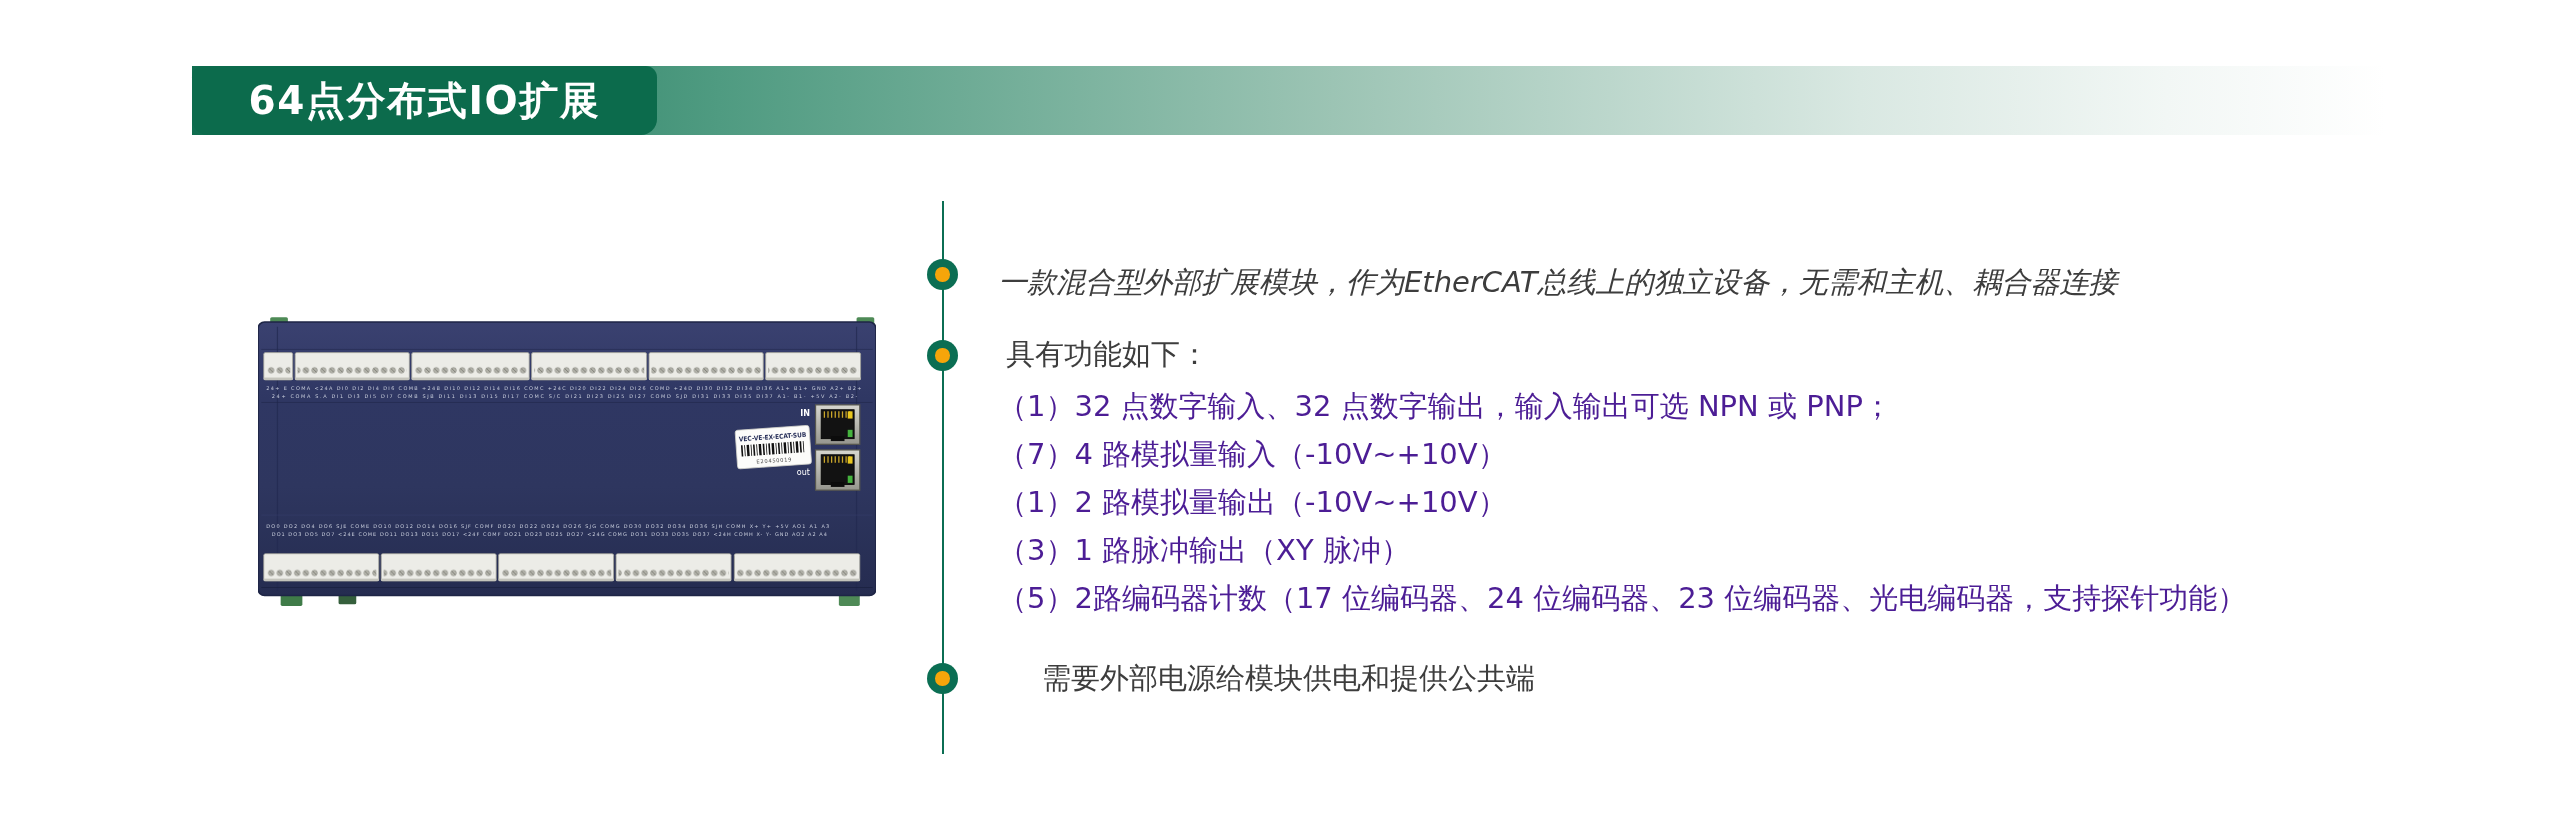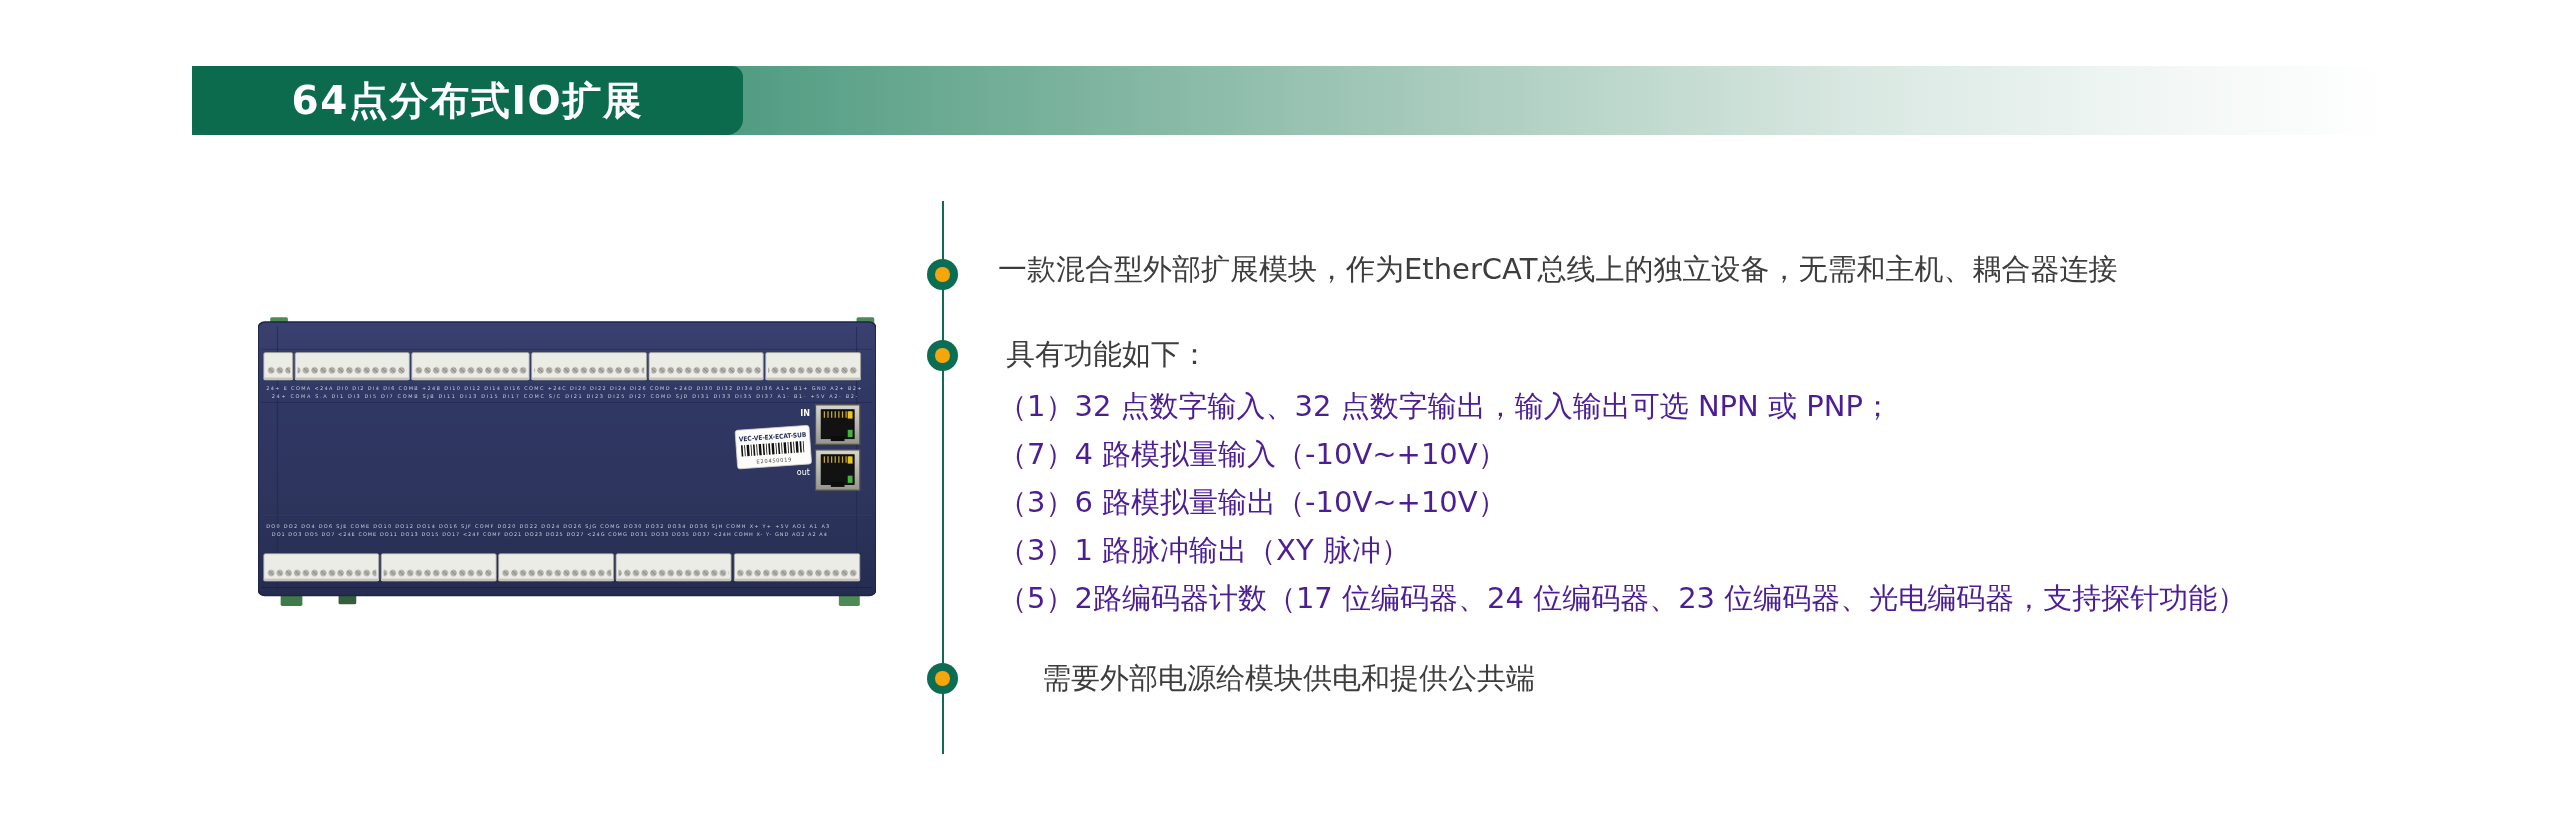--- a/index.html
+++ b/index.html
@@ -7,39 +7,39 @@
     position:relative;width:2576px;height:821px;background:#ffffff;overflow:hidden;
     font-family:"DejaVu Sans","Liberation Sans",sans-serif;
   }
   
   .header-gradient{
     position:absolute;left:192px;top:66px;width:2194px;height:69px;
     background:linear-gradient(90deg,#0f6d4f 0%,#4f9b81 24%,#9cc4b4 52%,#d9e8e2 76%,#f2f7f5 90%,rgba(255,255,255,0) 100%);
     border-radius:0 4.8px 4.8px 0;
   }
   .header-tab{
-    position:absolute;left:192px;top:66px;width:551px;height:69px;
+    position:absolute;left:192px;top:66px;width:465px;height:69px;
     background:#0c6b4c;border-radius:11.3px 11.3px 16px 16px;
     display:flex;align-items:center;justify-content:center;
   }
   .header-tab .title{
     color:#ffffff;font-size:39px;font-weight:bold;letter-spacing:1.6px;line-height:1;
     white-space:nowrap;
   }
   
   .vline{position:absolute;left:942px;top:201px;width:2.4px;height:553px;background:#0b6e53;}
   .bullet{
     position:absolute;left:927px;width:31px;height:31px;border-radius:50%;
     background:#0b6e53;display:flex;align-items:center;justify-content:center;
   }
   .bullet .core{width:14.5px;height:14.5px;border-radius:50%;background:#f6a50a;}
   .b1{top:259px;} .b2{top:340px;} .b3{top:663px;}
   
   .ftext{position:absolute;left:998px;color:#3d3d3d;font-size:29px;line-height:35px;white-space:nowrap;}
-  .t-intro{top:252px;}
+  .t-intro{top:265px;font-style:italic;}
   .t-heading{top:337px;margin-left:8px;}
   .t-power{top:661px;margin-left:44px;}
   .fn-list{position:absolute;left:998px;top:382px;color:#4c1d95;font-size:29px;line-height:48px;}
   .fn-list .fn-item{white-space:nowrap;}
   
   .product{position:absolute;left:258px;top:314px;width:618px;height:296px;}
 </style>
 </head>
 <body>
 
@@ -232,20 +232,20 @@
     </div>
   <div class="bullet b3">
       <div class="core"></div>
     </div>
 
   <div class="ftext t-intro">一款混合型外部扩展模块，作为EtherCAT总线上的独立设备，无需和主机、耦合器连接</div>
   <div class="ftext t-heading">具有功能如下：</div>
   <div class="fn-list">
     <div class="fn-item">（1）32 点数字输入、32 点数字输出，输入输出可选 NPN 或 PNP；</div>
     <div class="fn-item">（7）4 路模拟量输入（-10V~+10V）</div>
-    <div class="fn-item">（3）6 路模拟量输出（-10V~+10V）</div>
+    <div class="fn-item">（1）2 路模拟量输出（-10V~+10V）</div>
     <div class="fn-item">（3）1 路脉冲输出（XY 脉冲）</div>
     <div class="fn-item">（5）2路编码器计数（17 位编码器、24 位编码器、23 位编码器、光电编码器，支持探针功能）</div>
   </div>
   <div class="ftext t-power">需要外部电源给模块供电和提供公共端</div>
 
 </div>
 
 
 </body></html>

